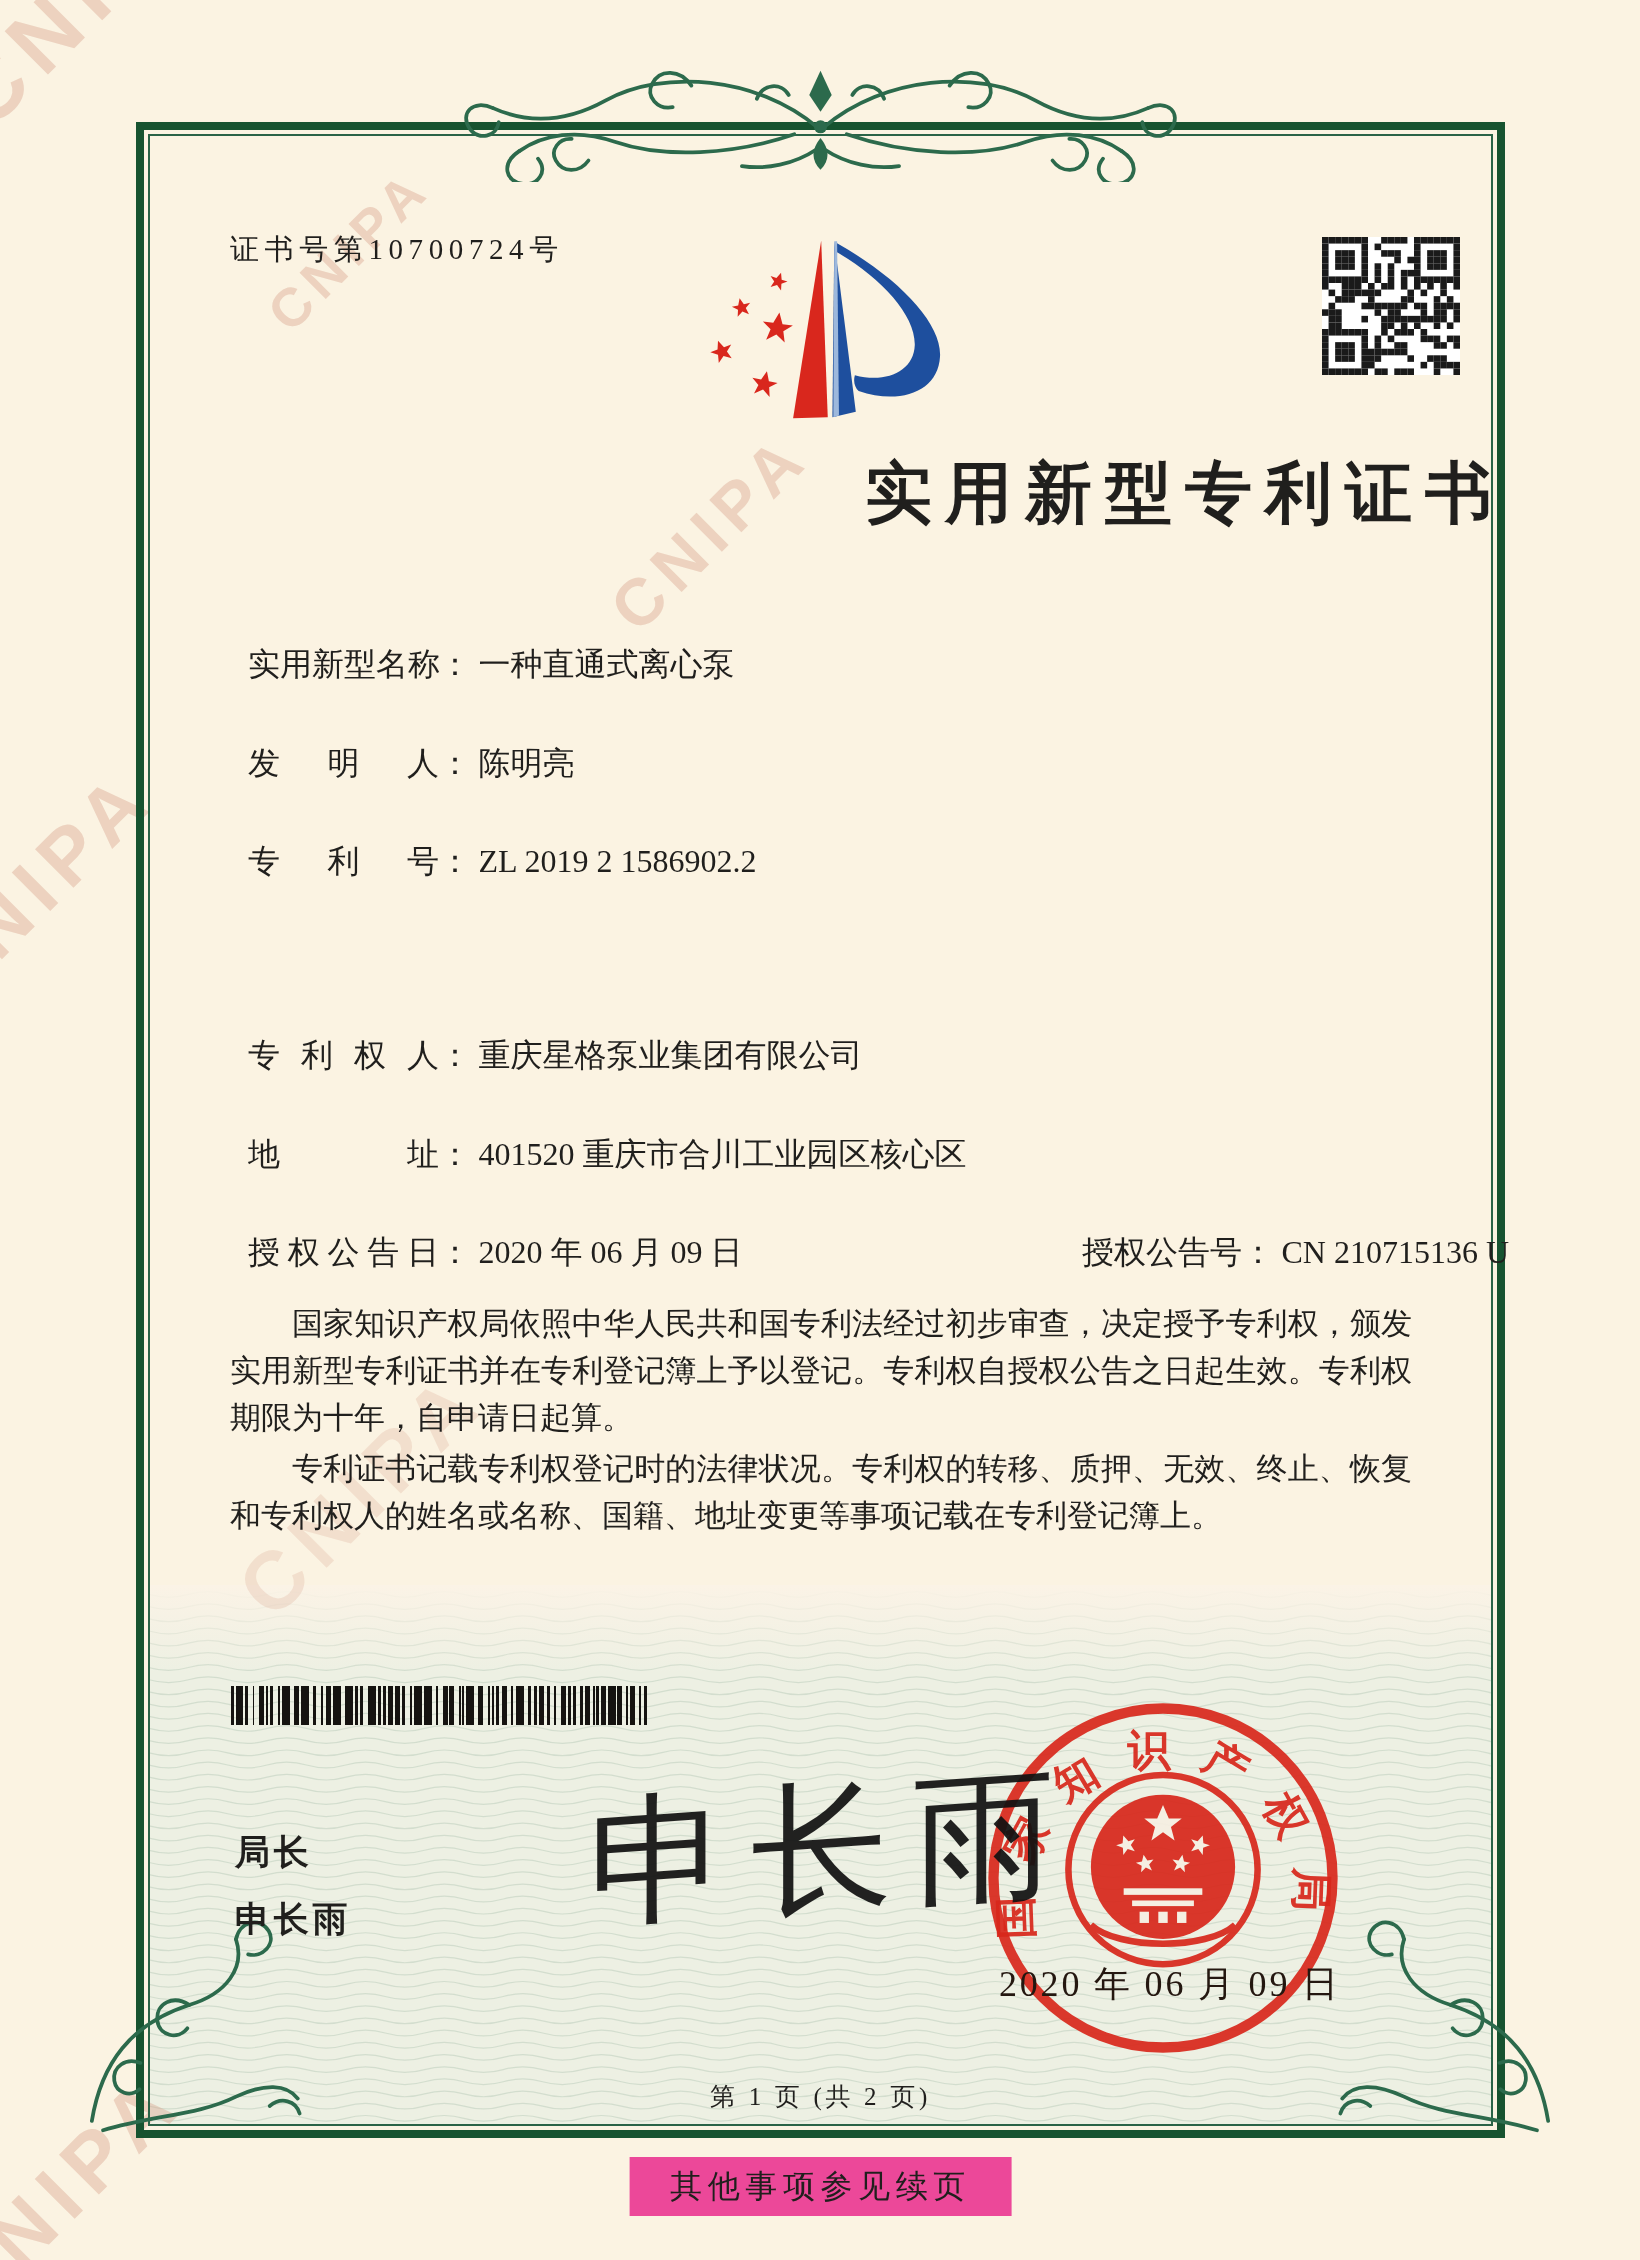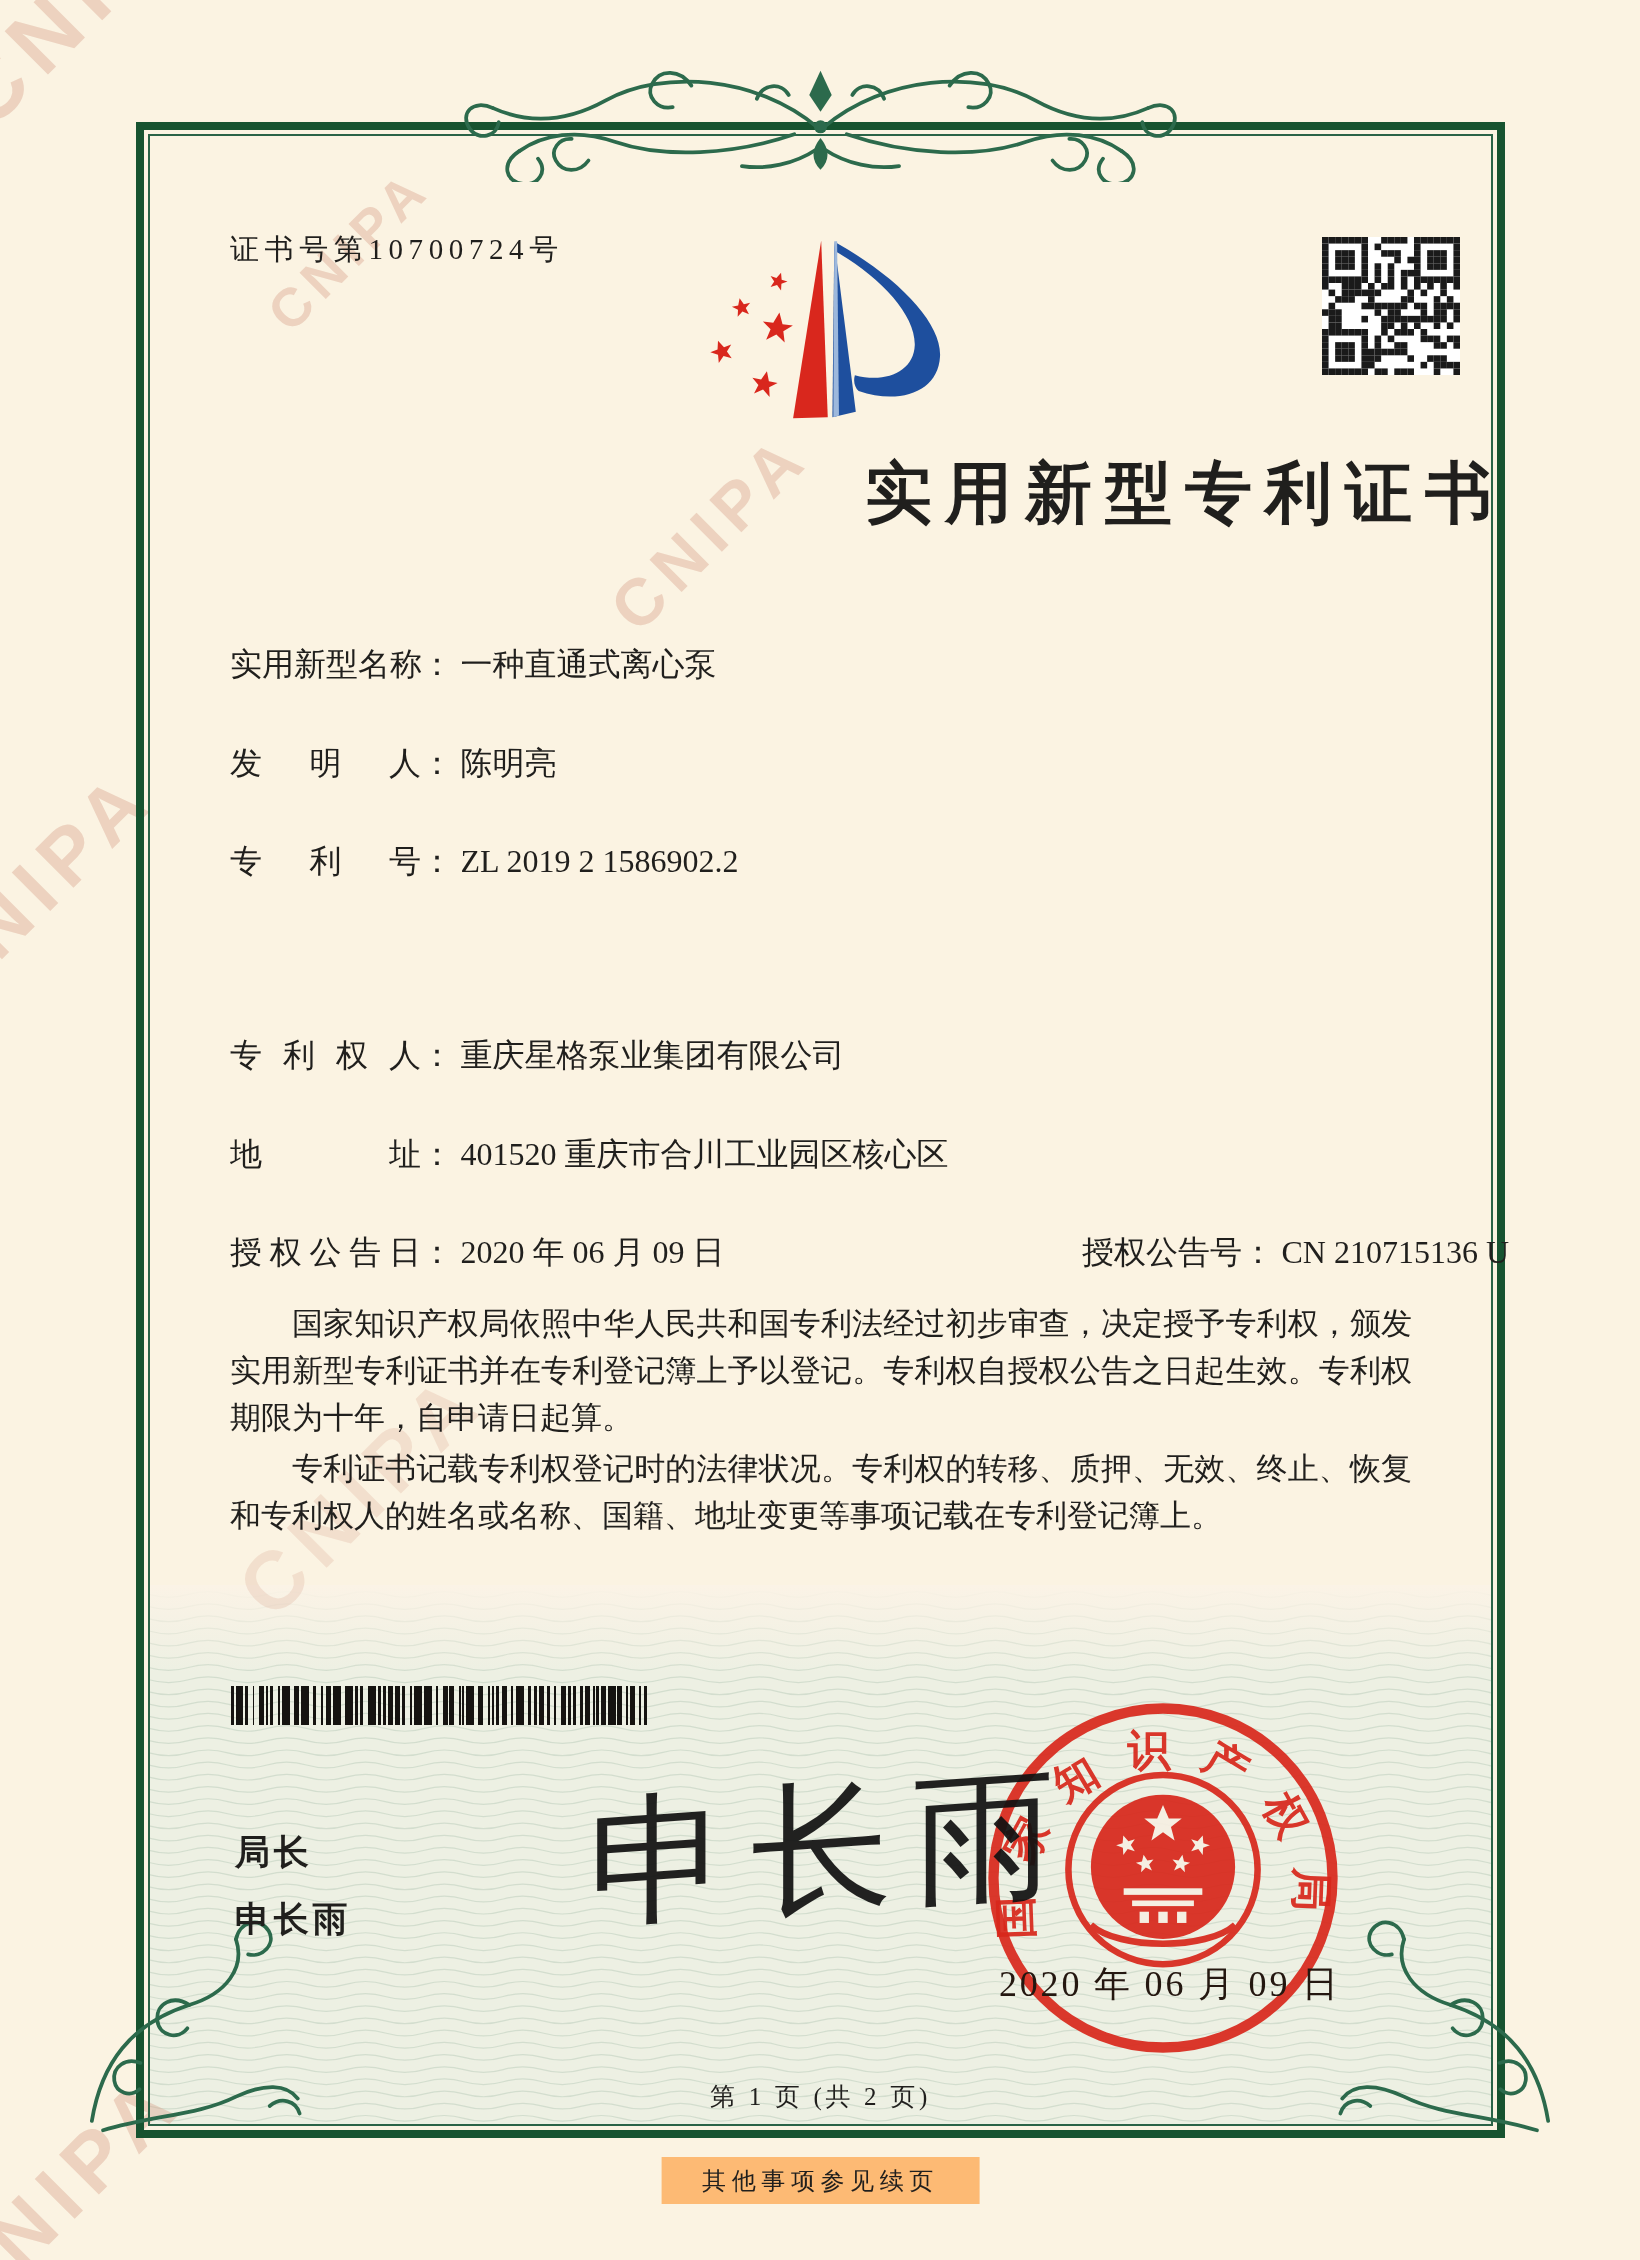--- a/index.html
+++ b/index.html
@@ -32,21 +32,21 @@
   
   .cert-no{position:absolute;left:230px;top:230px;font-size:29px;letter-spacing:5.6px;z-index:4;}
   .logo{position:absolute;left:693px;top:214px;z-index:4;}
   .qr{position:absolute;left:1322px;top:237px;width:138px;height:138px;background:#fff;z-index:4;}
   .title{
     position:absolute;left:136px;top:448px;width:1369px;text-align:right;
     font-size:67px;font-weight:700;letter-spacing:13px;z-index:4;
   }
   
   .field-row{position:absolute;left:230px;font-size:32px;z-index:4;white-space:nowrap;}
-  .flabel{display:inline-block;width:191px;text-align:justify;text-align-last:justify;vertical-align:bottom;}
+  .flabel{display:inline-block;width:191px;text-align:justify;text-align-last:justify;vertical-align:bottom;margin-left:18px;}
   .fvalue{margin-left:7.5px;text-align:right;}
   .grant-right{position:absolute;left:852px;top:0;white-space:nowrap;}
   
   .paras{position:absolute;left:230px;top:1300px;width:1182px;z-index:4;
     font-size:31px;line-height:47px;text-align:justify;}
   .paras p{margin:0 0 3.7px 0;text-indent:2em;}
   
   .barcode{position:absolute;left:231px;top:1686px;width:427px;height:39px;z-index:4;}
   .barcode span{position:absolute;top:0;height:100%;background:#151310;}
   
@@ -62,21 +62,21 @@
   
   .seal{position:absolute;left:971px;top:1686px;z-index:5;}
   .seal-date{
     position:absolute;left:999px;top:1960px;width:330px;text-align:center;z-index:6;
     font-size:36px;color:#241710;letter-spacing:2.8px;white-space:nowrap;
   }
   
   .page-info{position:absolute;left:136px;top:2080px;width:1369px;text-align:center;font-size:25px;z-index:4;letter-spacing:3.7px;}
   .cont-note{
     position:absolute;left:50%;top:2157px;transform:translateX(-50%);
-    background:#fdba74;padding:7.5px 41px;font-size:24px;letter-spacing:5.6px;z-index:4;white-space:nowrap;text-align:center;
+    background:#ec4899;padding:7.5px 41px;font-size:32px;letter-spacing:5.6px;z-index:4;white-space:nowrap;text-align:center;
   }
   .orn{position:absolute;z-index:3;pointer-events:none;}
 </style>
 </head>
 <body>
 
 <div class="page">
 
   <div class="wm" style="left:-32px;top:60px;font-size:89px;">CNIPA</div>
   <div class="wm" style="left:277px;top:290px;font-size:54px;">CNIPA</div>

